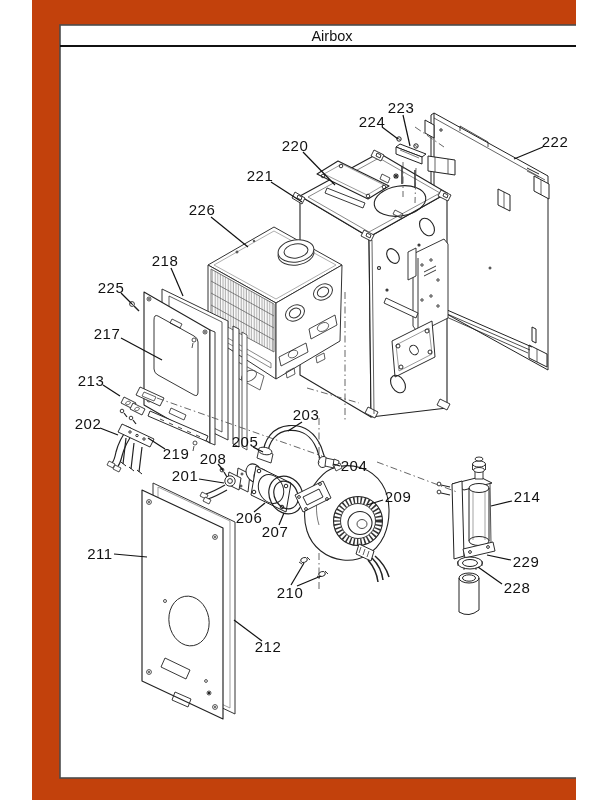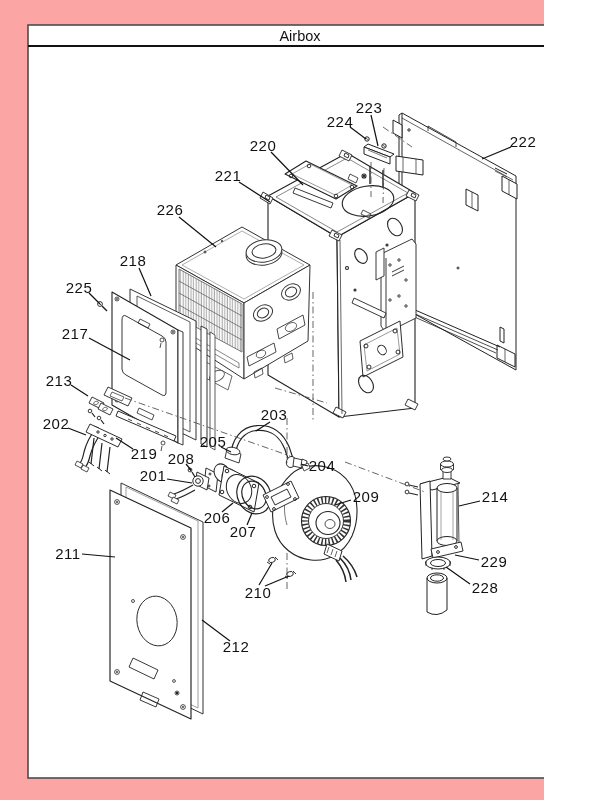--- a/index.html
+++ b/index.html
@@ -1,16 +1,16 @@
 <!DOCTYPE html>
 <html><head>
 <meta charset="utf-8">
 <style>
   html,body{margin:0;padding:0;background:#fff;}
-  .page{position:relative;width:544px;height:800px;background:#fca5a5;font-family:"Liberation Sans",sans-serif;overflow:hidden;}
+  .page{position:relative;width:544px;height:800px;background:#c2410c;font-family:"Liberation Sans",sans-serif;overflow:hidden;margin-left:32px;}
   svg{position:absolute;left:0;top:0;}
   .title-text{font-size:14.5px;fill:#111;}
   .callout-text{font-size:15px;fill:#111;letter-spacing:.5px;}
 </style>
 </head>
 <body>
 
 <div class="page">
 <svg width="600" height="800" viewBox="0 0 600 800">
   <defs>

